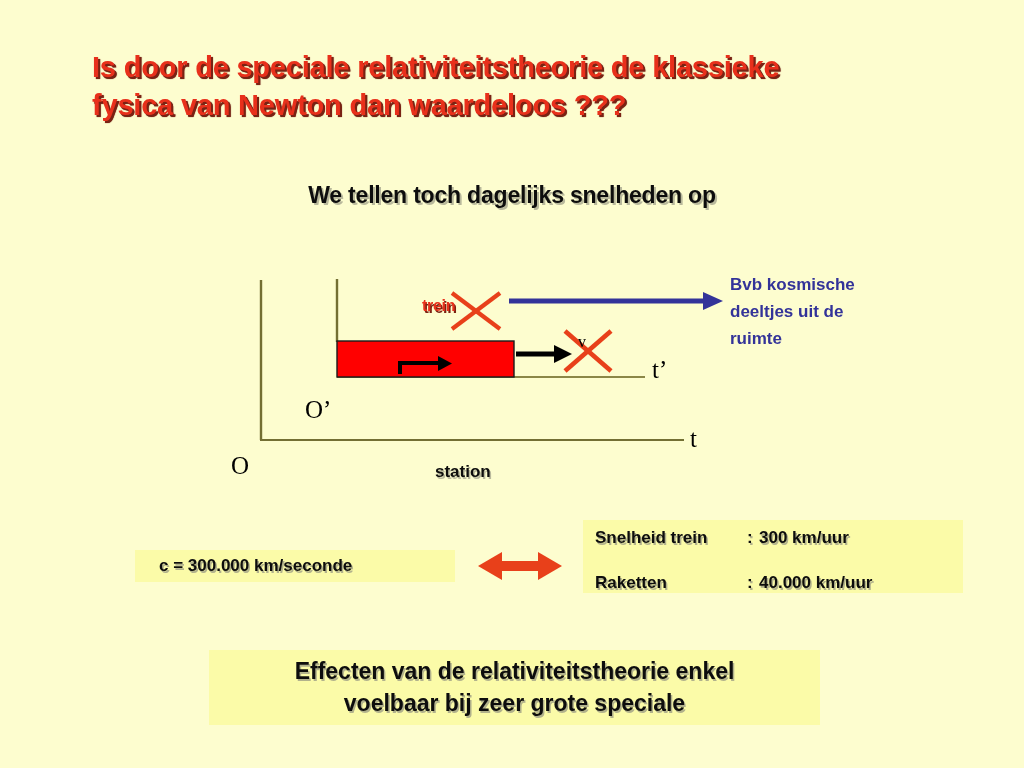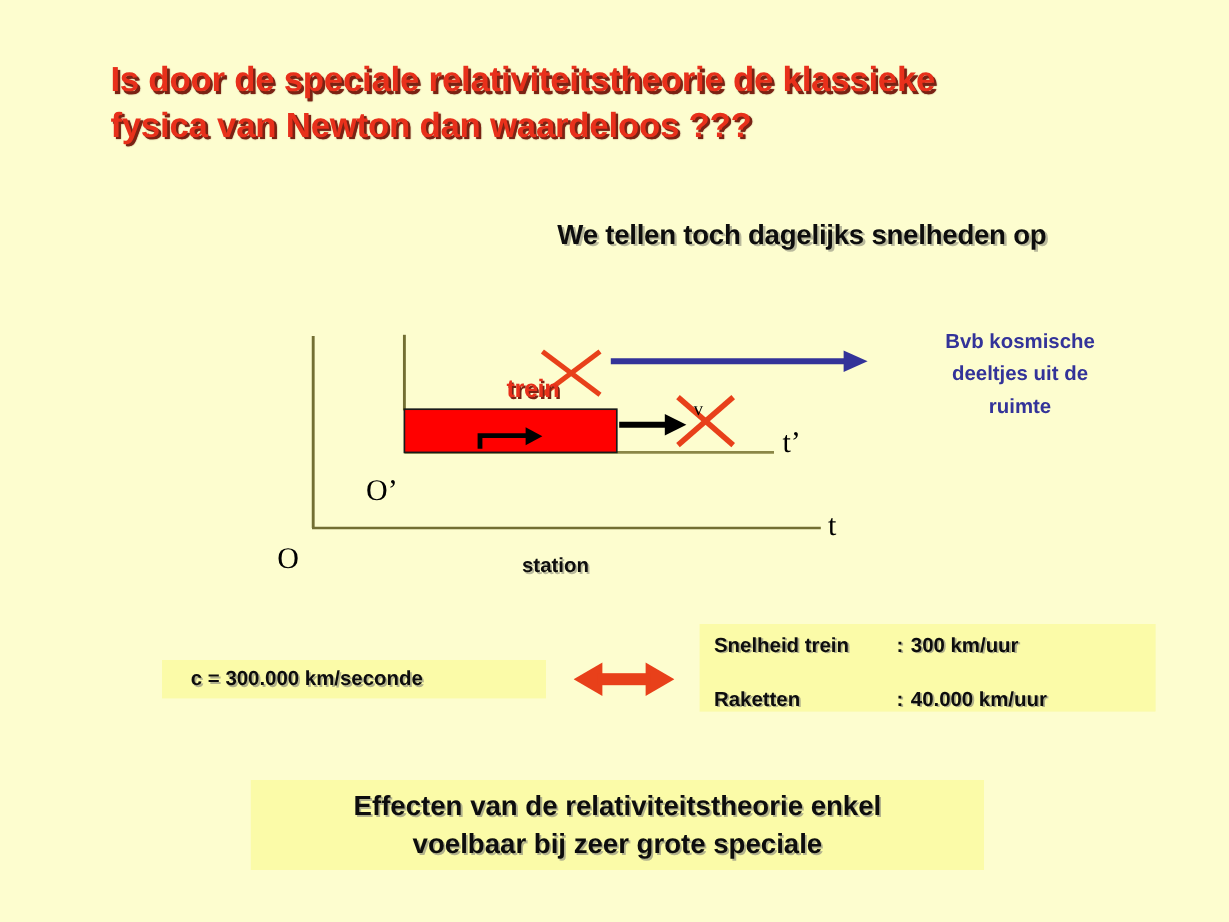--- a/index.html
+++ b/index.html
@@ -37,21 +37,21 @@
     text-shadow: 2px 2px 0 #7a2213, 2px 2px 1px #5c190e;
     white-space: pre-line;
   }
 
   
   #subtitle {
     position: absolute;
     left: 152px;
     top: 182px;
     width: 720px;
-    text-align: right;
+    text-align: center;
     font-size: 23px;
     font-weight: bold;
     color: #0d0d0d;
     text-shadow: 2px 2px 0 #b9b99c;
     letter-spacing: -0.2px;
   }
 
   
   #diagram {
     position: absolute;
@@ -63,22 +63,22 @@
   }
 
   
   .dlabel {
     position: absolute;
     color: #000;
     white-space: nowrap;
   }
   #label-trein {
     left: 422px;
-    top: 313px;
-    font-size: 21px;
+    top: 297px;
+    font-size: 16px;
     font-weight: bold;
     color: #e8301b;
     text-shadow: 1.5px 1.5px 0 #7a2213;
     letter-spacing: -0.3px;
   }
   #label-v {
     left: 578px;
     top: 333px;
     font-size: 16px;
     font-family: "Liberation Serif", serif;
@@ -121,21 +121,20 @@
     text-shadow: 1.5px 1.5px 0 #b9b99c;
     margin-left: 19px;
   }
 
   
   #cosmic-note {
     position: absolute;
     left: 730px;
     top: 271px;
     width: 240px;
-    text-align: center;
     font-size: 17px;
     font-weight: bold;
     line-height: 1.6;
     color: #333399;
     white-space: pre-line;
   }
 
   
   #box-c {
     position: absolute;

